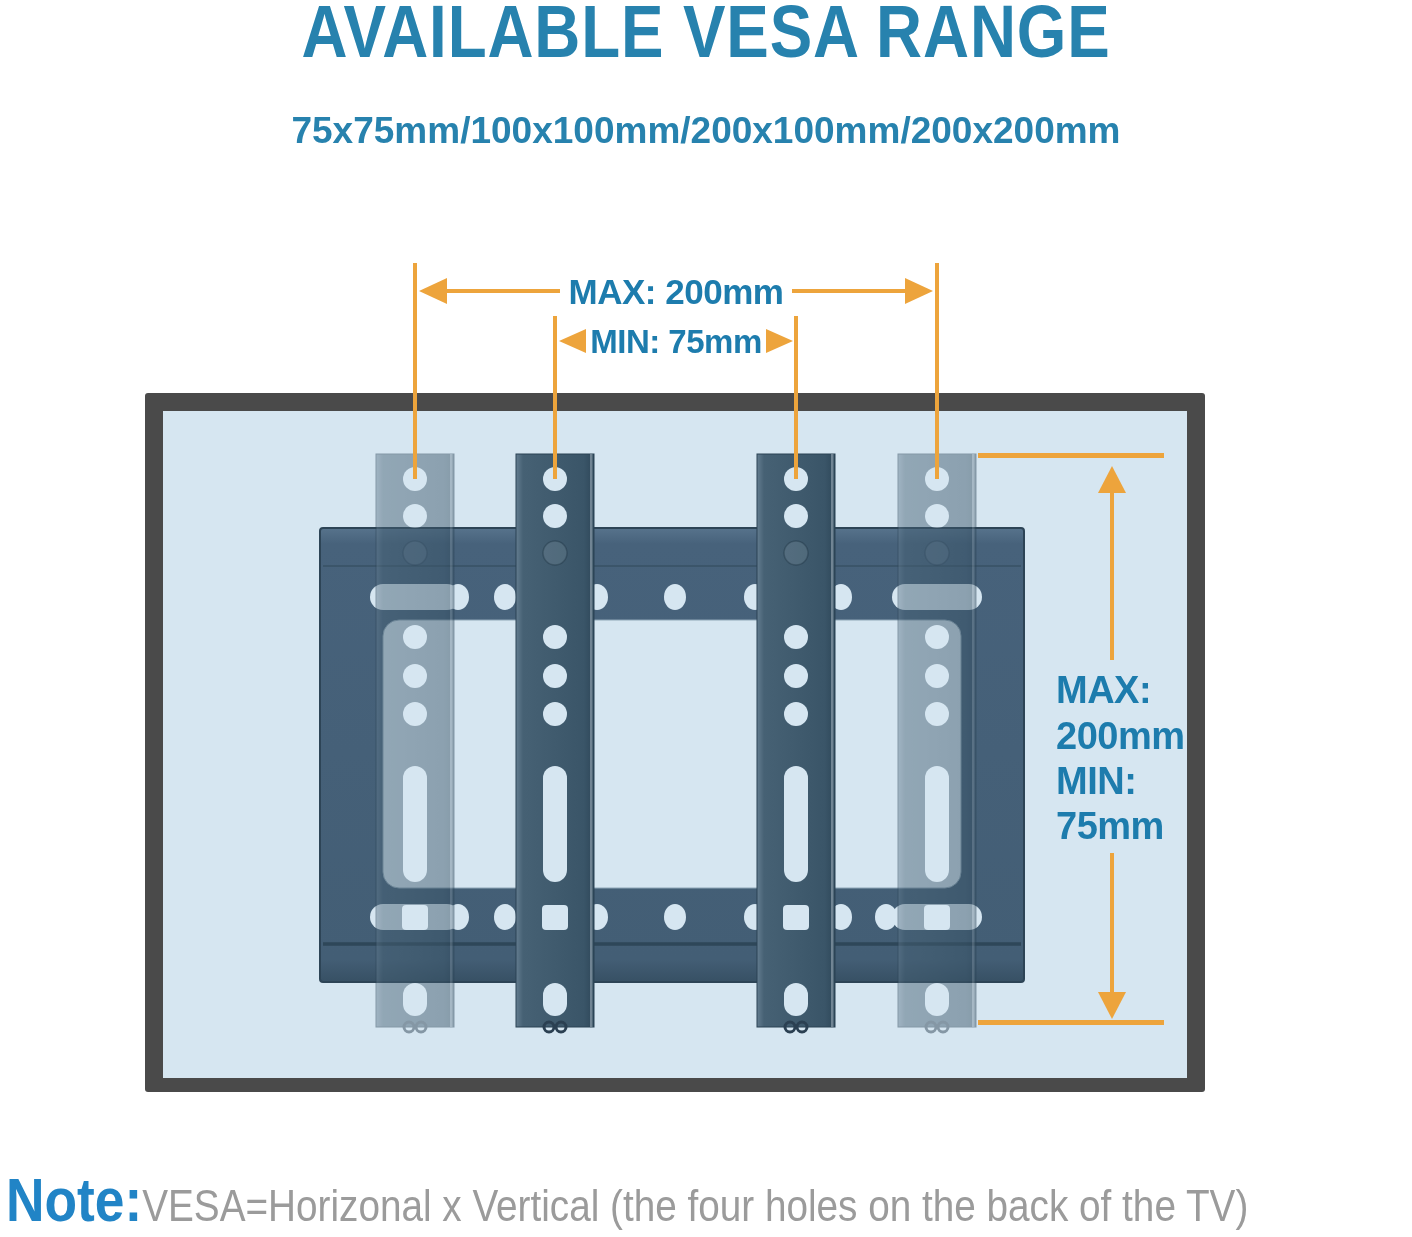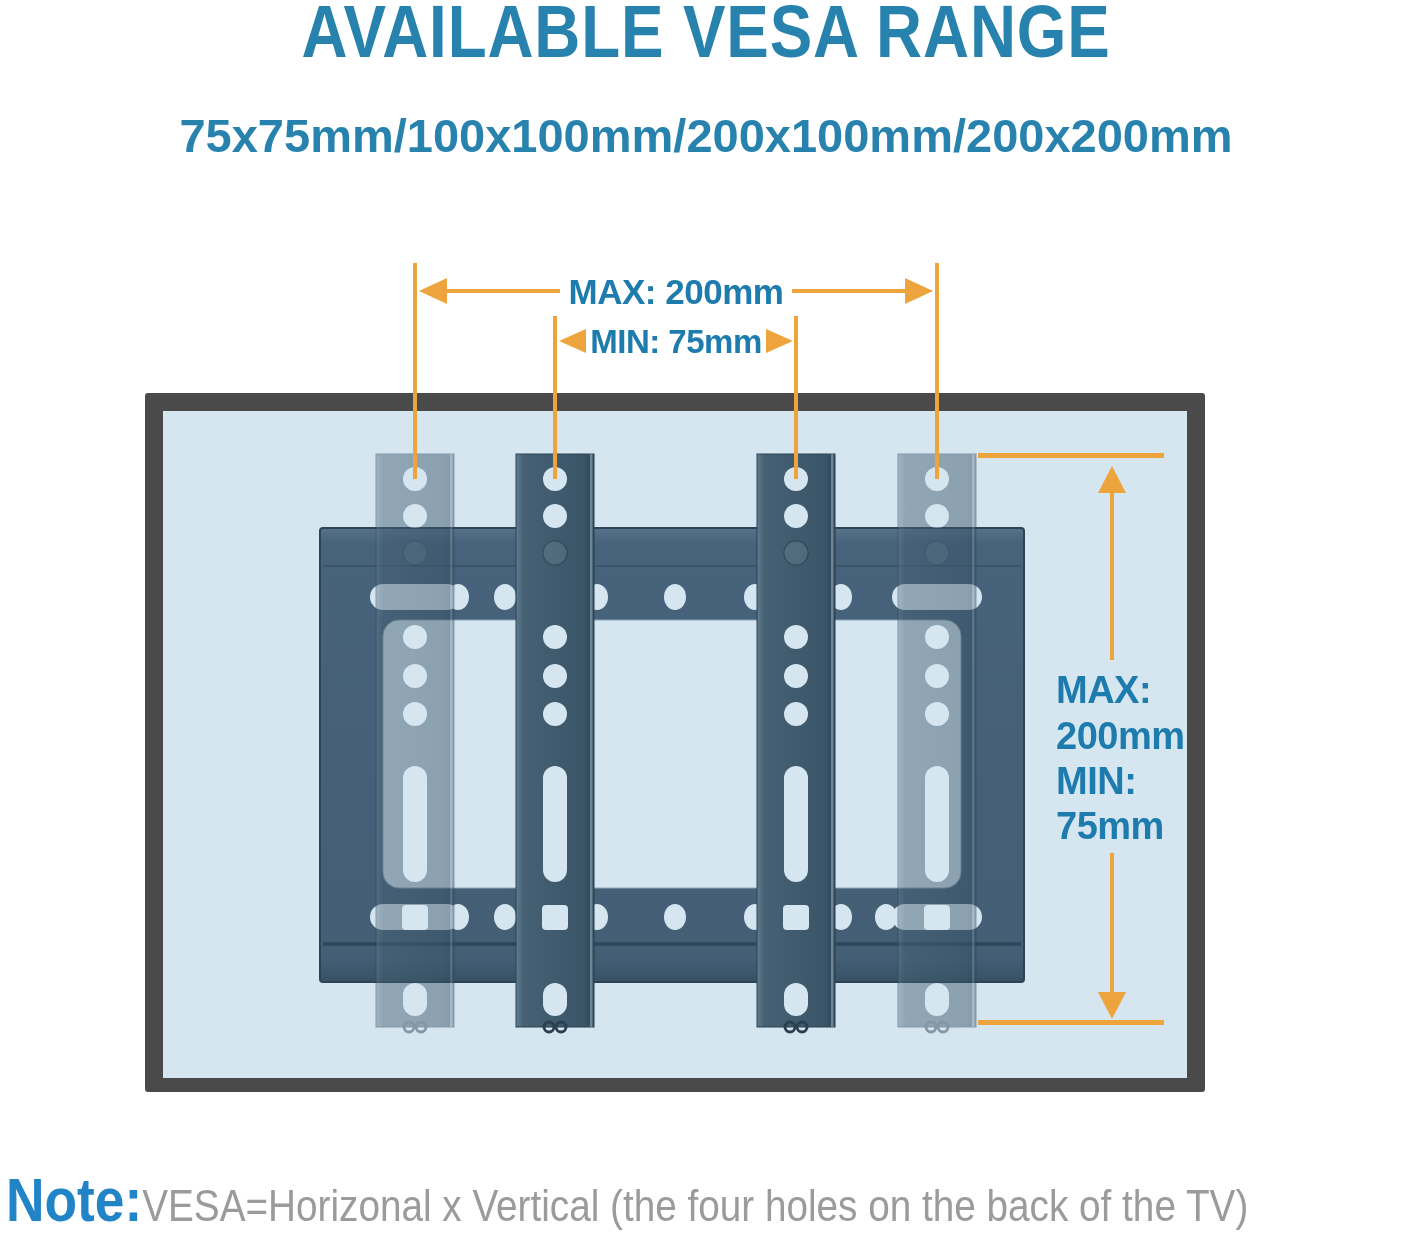--- a/index.html
+++ b/index.html
@@ -7,21 +7,21 @@
     --panel_bg:#d6e6f1; --panel_border:#4a4a4a; --rail_slate:#3f5a6d;
     --plate_slate:#46617a; --note_blue:#2184c6; --note_gray:#9b9b9b;
   }
   html,body{margin:0;padding:0;background:#fff;}
   .page{position:relative;width:1412px;height:1237px;background:#fff;overflow:hidden;
         font-family:"Liberation Sans","DejaVu Sans",sans-serif;}
   .title{position:absolute;top:-12px;left:0;width:1412px;margin:0;text-align:center;
          font-size:75px;line-height:86px;font-weight:bold;color:var(--heading_blue);
          transform:scaleX(0.85);letter-spacing:1px;white-space:nowrap;}
   .subtitle{position:absolute;top:112px;left:0;width:1412px;text-align:center;
-            font-size:47px;line-height:1;font-weight:bold;color:var(--heading_blue);
+            font-size:37px;line-height:1;font-weight:bold;color:var(--heading_blue);
             white-space:nowrap;}
   svg.diagram{position:absolute;left:0;top:0;}
   .dimtext{fill:var(--dim_blue);font-family:"Liberation Sans","DejaVu Sans",sans-serif;
            font-weight:bold;letter-spacing:-0.5px;}
   .oln{stroke:var(--accent_orange);stroke-width:4;fill:none;}
   .ohead{fill:var(--accent_orange);stroke:none;}
   .hole{fill:var(--panel_bg);}
   .note{position:absolute;left:6px;top:1164px;margin:0;white-space:nowrap;
         transform:scaleX(0.86);transform-origin:0 50%;}
   .note-prefix{font-size:62px;font-weight:bold;color:var(--note_blue);}

